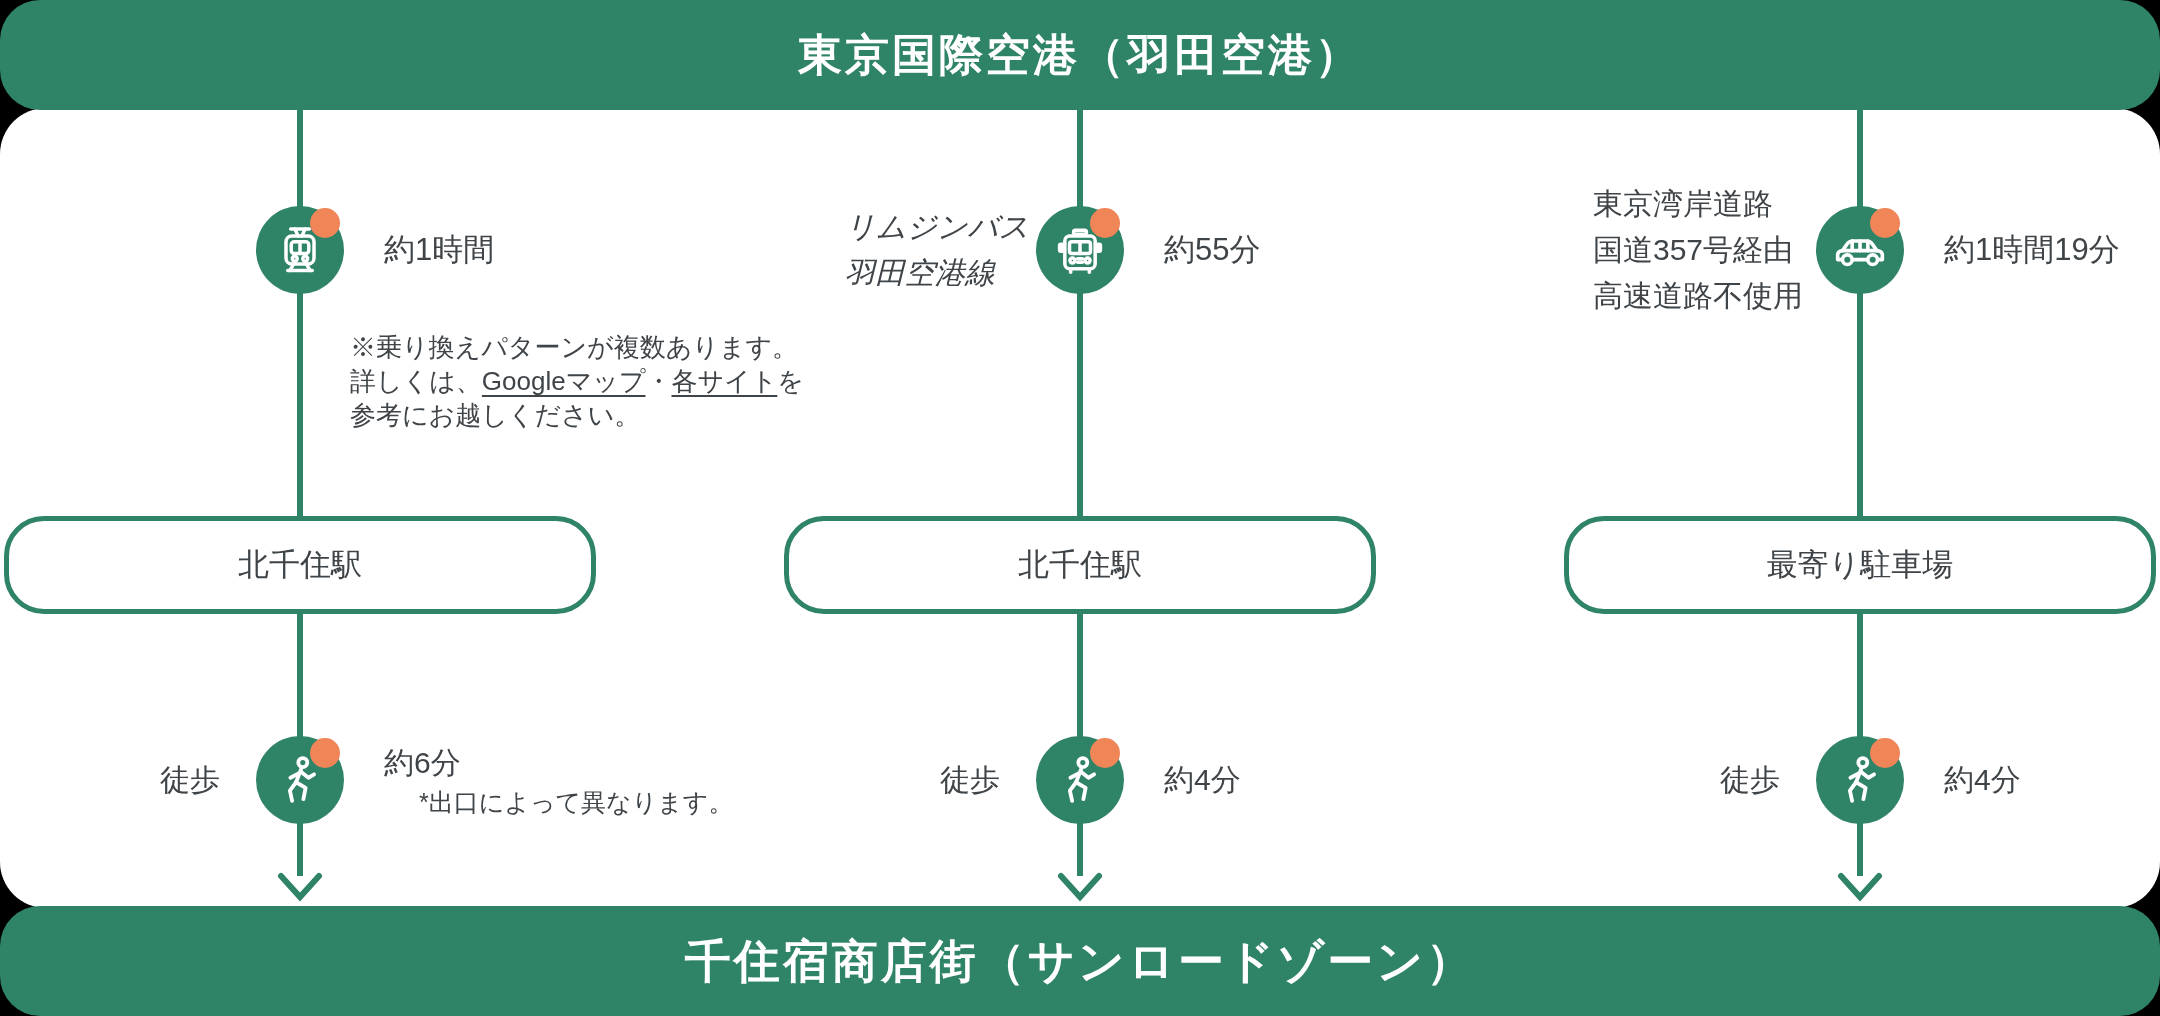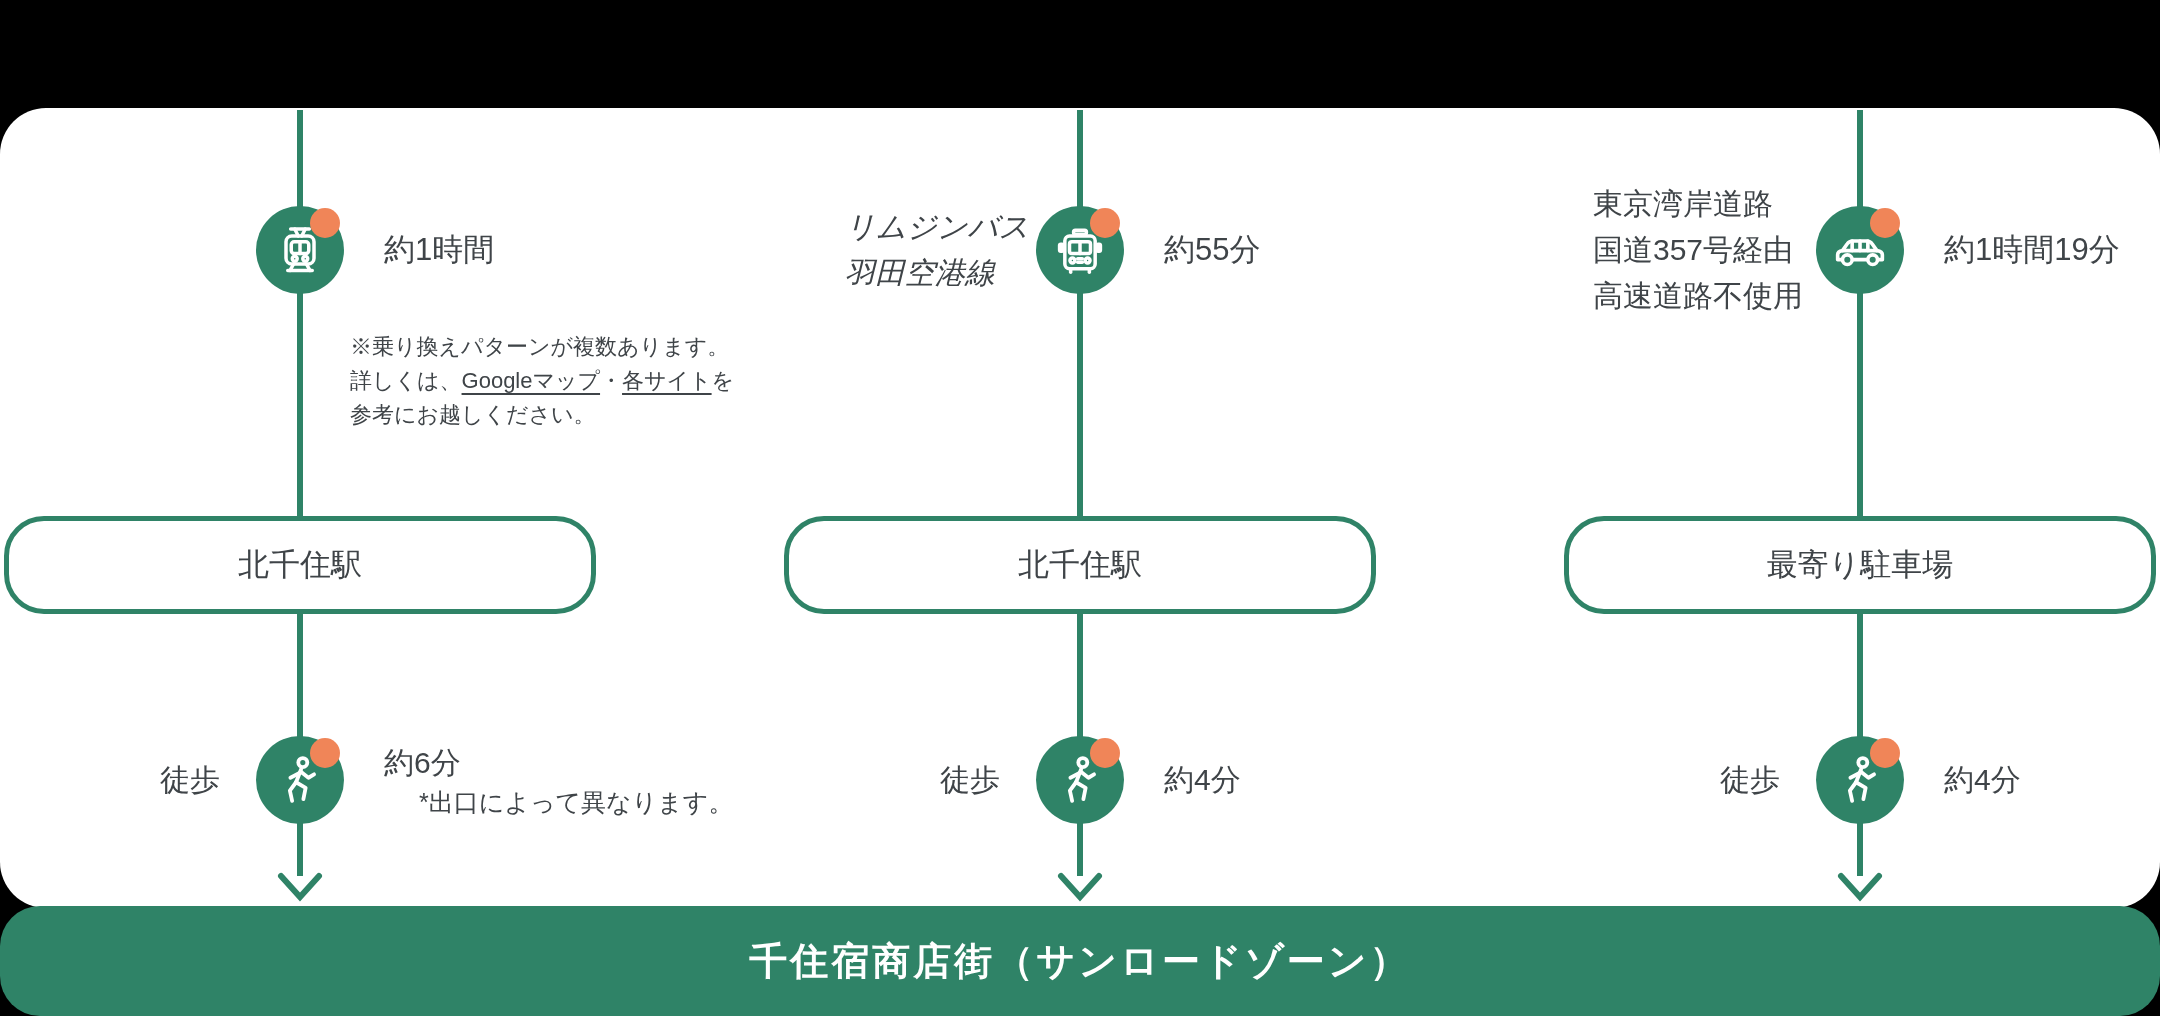--- a/index.html
+++ b/index.html
@@ -13,21 +13,21 @@
   }
   .band{
     position:absolute;left:0;right:0;height:110px;background:#2F8367;
     border-radius:40px;z-index:5;display:flex;align-items:center;justify-content:center;
   }
   .band.header{top:0;}
   .band.footer{bottom:0;}
   .band-title{
     color:#fff;font-size:44px;font-weight:700;letter-spacing:3px;line-height:1;
   }
-  .band.footer .band-title{font-size:38px;}
+  .band.footer .band-title{font-size:46px;}
 
   .route{position:absolute;inset:0;z-index:2;}
   .r1{--cx:300px;}
   .r2{--cx:1080px;}
   .r3{--cx:1860px;}
 
   .vline{
     position:absolute;left:calc(var(--cx) - 3px);top:110px;height:766px;width:6px;
     background:#2F8367;z-index:2;
   }
@@ -55,21 +55,21 @@
   .r1 .mode-label{left:60px;}
   .r2 .mode-label{left:845px;font-style:italic;}
   .r3 .mode-label{left:1593px;}
 
   .duration{
     position:absolute;left:calc(var(--cx) + 84px);top:250px;transform:translateY(-50%);
     font-size:31px;z-index:3;white-space:nowrap;
   }
 
   .note{
-    position:absolute;left:350px;top:330px;font-size:22px;line-height:34px;z-index:3;
+    position:absolute;left:350px;top:330px;font-size:26px;line-height:34px;z-index:3;
     white-space:nowrap;
   }
   .note .nline{display:block;}
   .note .link{
     color:inherit;text-decoration:underline;text-underline-offset:5px;cursor:pointer;
   }
 
   .waypoint{
     position:absolute;left:calc(var(--cx) - 296px);top:508px;width:592px;height:98px;
     box-sizing:border-box;border:5px solid #2F8367;border-radius:40px;background:#fff;
@@ -91,20 +91,23 @@
 
   .icon-svg{display:block;}
 </style>
 </head>
 <body>
 
 <div class="stage">
 
   <div class="card-body"></div>
 
+  <div class="band header">
+    <div class="band-title">東京国際空港（羽田空港）</div>
+  </div>
 
   <section class="route r1">
     <div class="vline"></div>
     <svg class="chevron" width="48" height="30" viewBox="0 0 48 30">
       <polyline points="5,4 24,25 43,4" fill="none" stroke="#2F8367" stroke-width="6" stroke-linecap="round" stroke-linejoin="miter"></polyline>
     </svg>
 
 
     <div class="circle t-circle">
       <svg class="icon-svg" width="56" height="56" viewBox="0 0 48 48" fill="none" stroke="#fff" stroke-width="3" stroke-linecap="round" stroke-linejoin="round">

